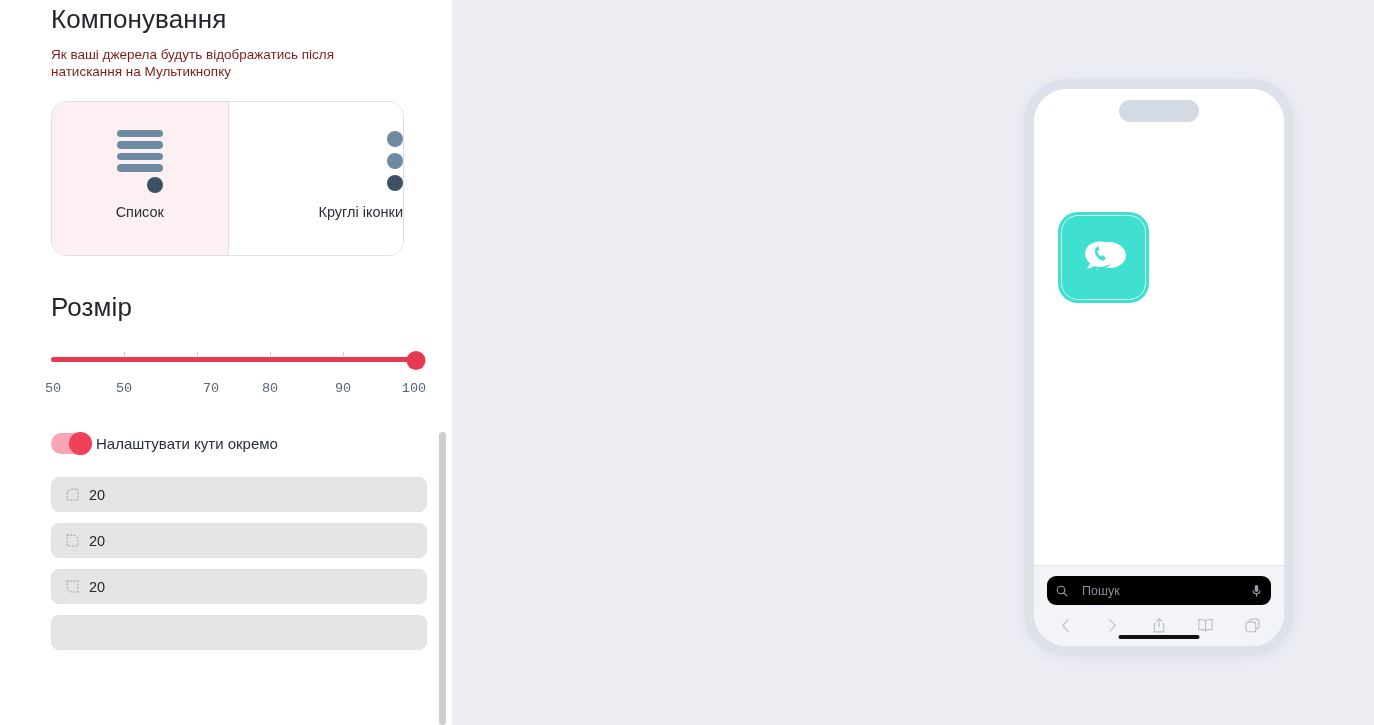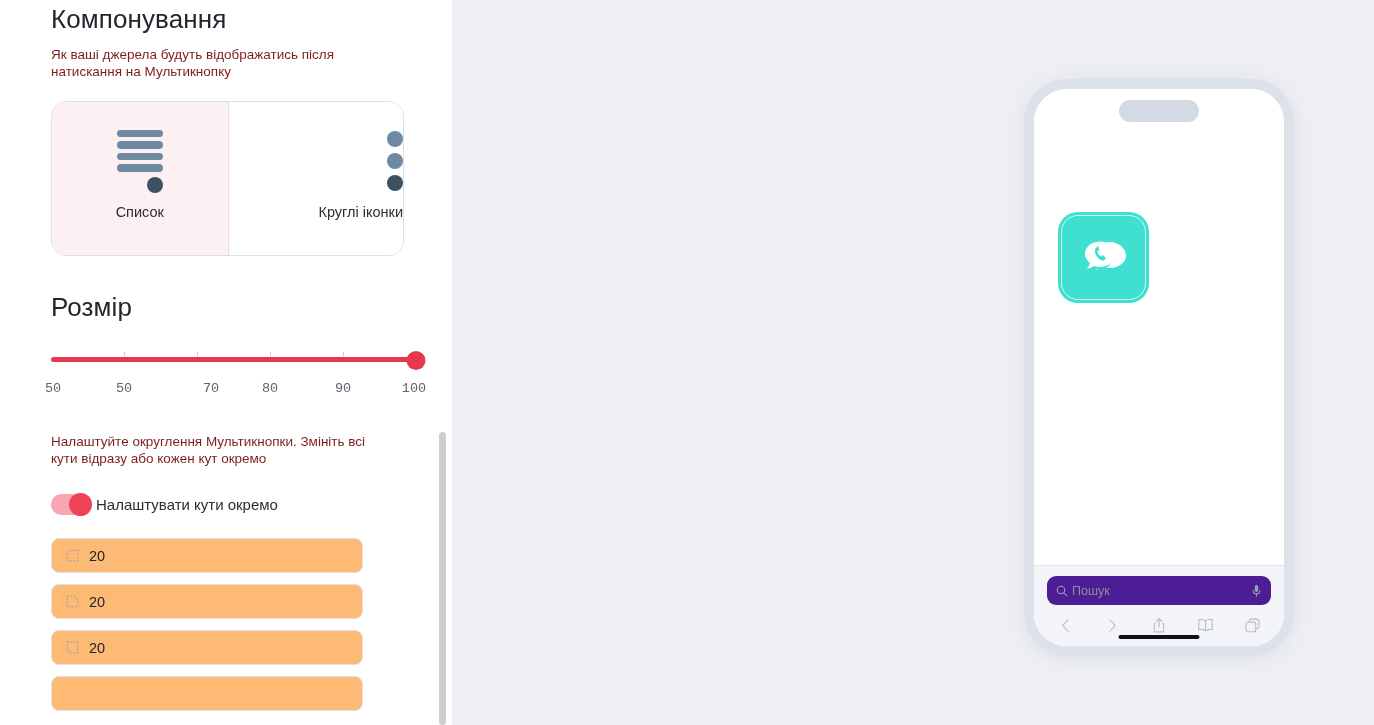--- a/index.html
+++ b/index.html
@@ -166,28 +166,28 @@
     position: absolute;
     right: 0px; top: -1px;
     width: 23px; height: 23px;
     border-radius: 50%;
     background: #ef4158;
   }
   .toggle-label { font-size: 15px; color: #2b2f36; }
 
   .fields { margin-top: 23px; display: flex; flex-direction: column; gap: 11px; }
   .field {
-    width: 312px; height: 35px;
+    width: 376px; height: 35px;
     border: 1px solid #dfe1e6;
     border-radius: 8px;
     display: flex;
     align-items: center;
     padding: 0 14px;
     gap: 10px;
-    background: #fdba74;
+    background: #e5e5e5;
   }
   .field .value { font-size: 14.5px; color: #23262c; }
   .corner-ico { width: 13px; height: 13px; display: block; flex: 0 0 auto; }
 
   
   .preview {
     flex: 1 1 auto;
     position: relative;
     background: #edeff4;
   }
@@ -239,26 +239,26 @@
     left: 0; right: 0; bottom: 0;
     height: 81px;
     background: #f2f4f7;
     border-top: 1px solid #e2e5ea;
     border-radius: 0 0 33px 33px;
   }
   .url-bar {
     position: absolute;
     left: 13px; right: 13px; top: 10px;
     height: 29px;
-    background: #4c1d95;
+    background: #000000;
     border-radius: 9px;
     display: flex;
     align-items: center;
     padding: 0 9px;
-    gap: 4px;
+    gap: 14px;
   }
   .url-text { font-size: 12.5px; color: #8b9097; flex: 1 1 auto; }
   .toolbar {
     position: absolute;
     left: 8px; right: 8px; top: 48px;
     height: 22px;
     display: flex;
     align-items: center;
     justify-content: space-around;
   }
@@ -329,21 +329,20 @@
             <span style="left: 2px;">50</span>
             <span style="left: 73px;">50</span>
             <span style="left: 140px; margin-left: 20px;">70</span>
             <span style="left: 219px;">80</span>
             <span style="left: 292px;">90</span>
             <span style="left: 363px;">100</span>
           </div>
       </div>
 
       <div id="sec-round">
-        <div class="section-desc">Налаштуйте округлення Мультикнопки. Змініть всі кути відразу або кожен кут окремо</div>
 
         <div class="toggle-row">
           <div class="toggle" style="background: rgb(249, 166, 178);">
             <div class="knob" style="background: rgb(239, 65, 88);"></div>
           </div>
           <div class="toggle-label">Налаштувати кути окремо</div>
         </div>
 
         <div class="fields" id="cornerFields">
             <div class="field">

